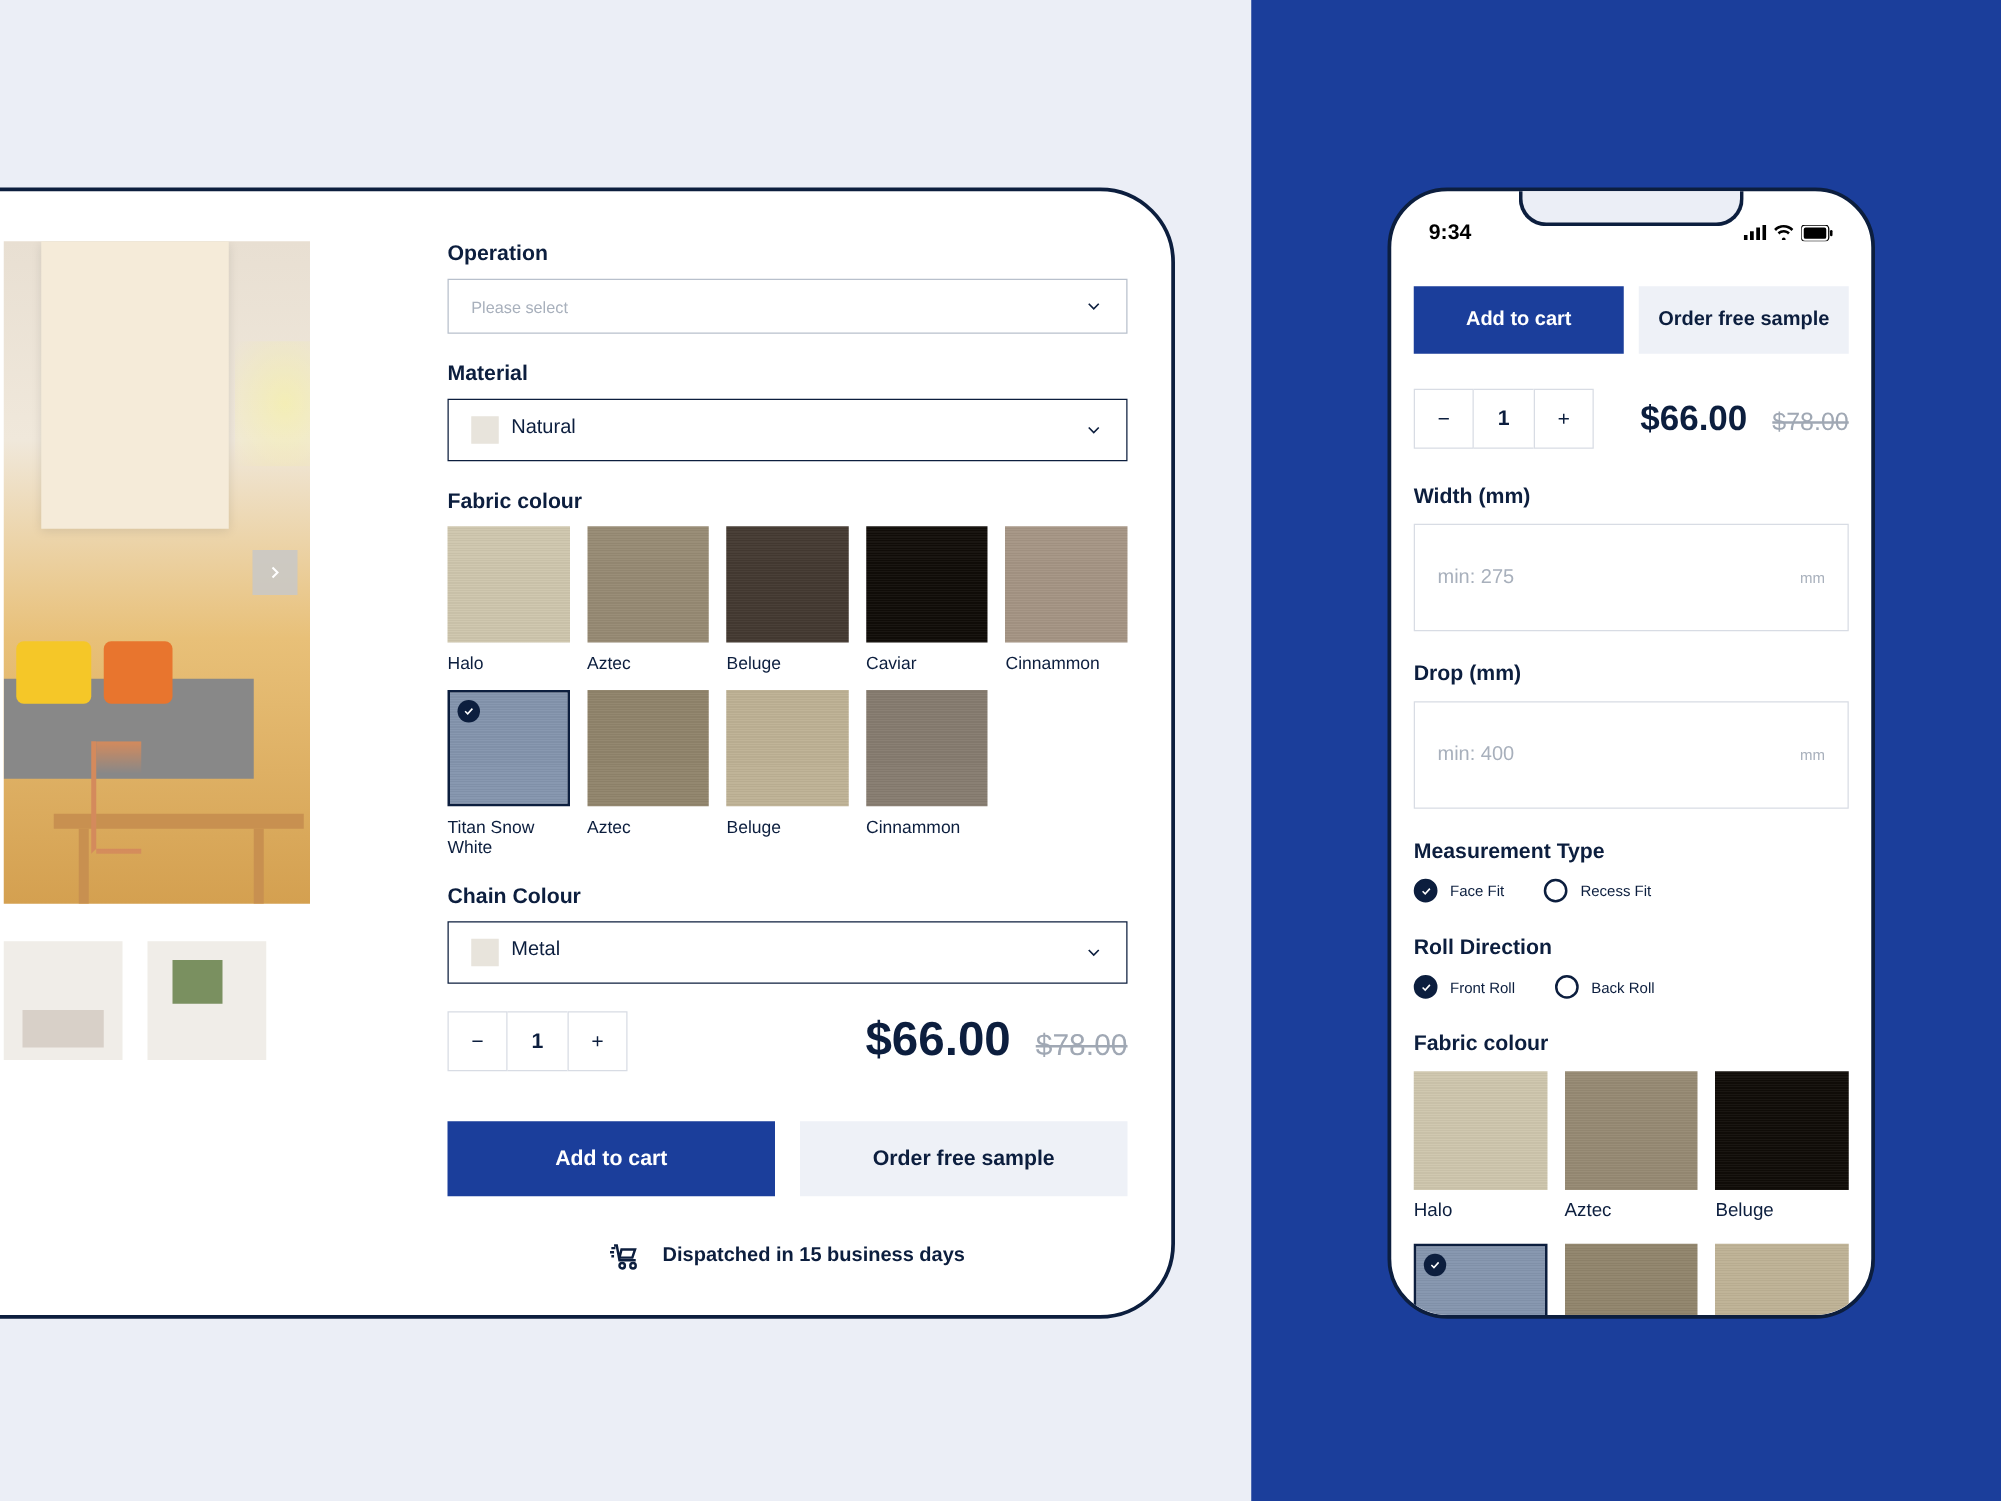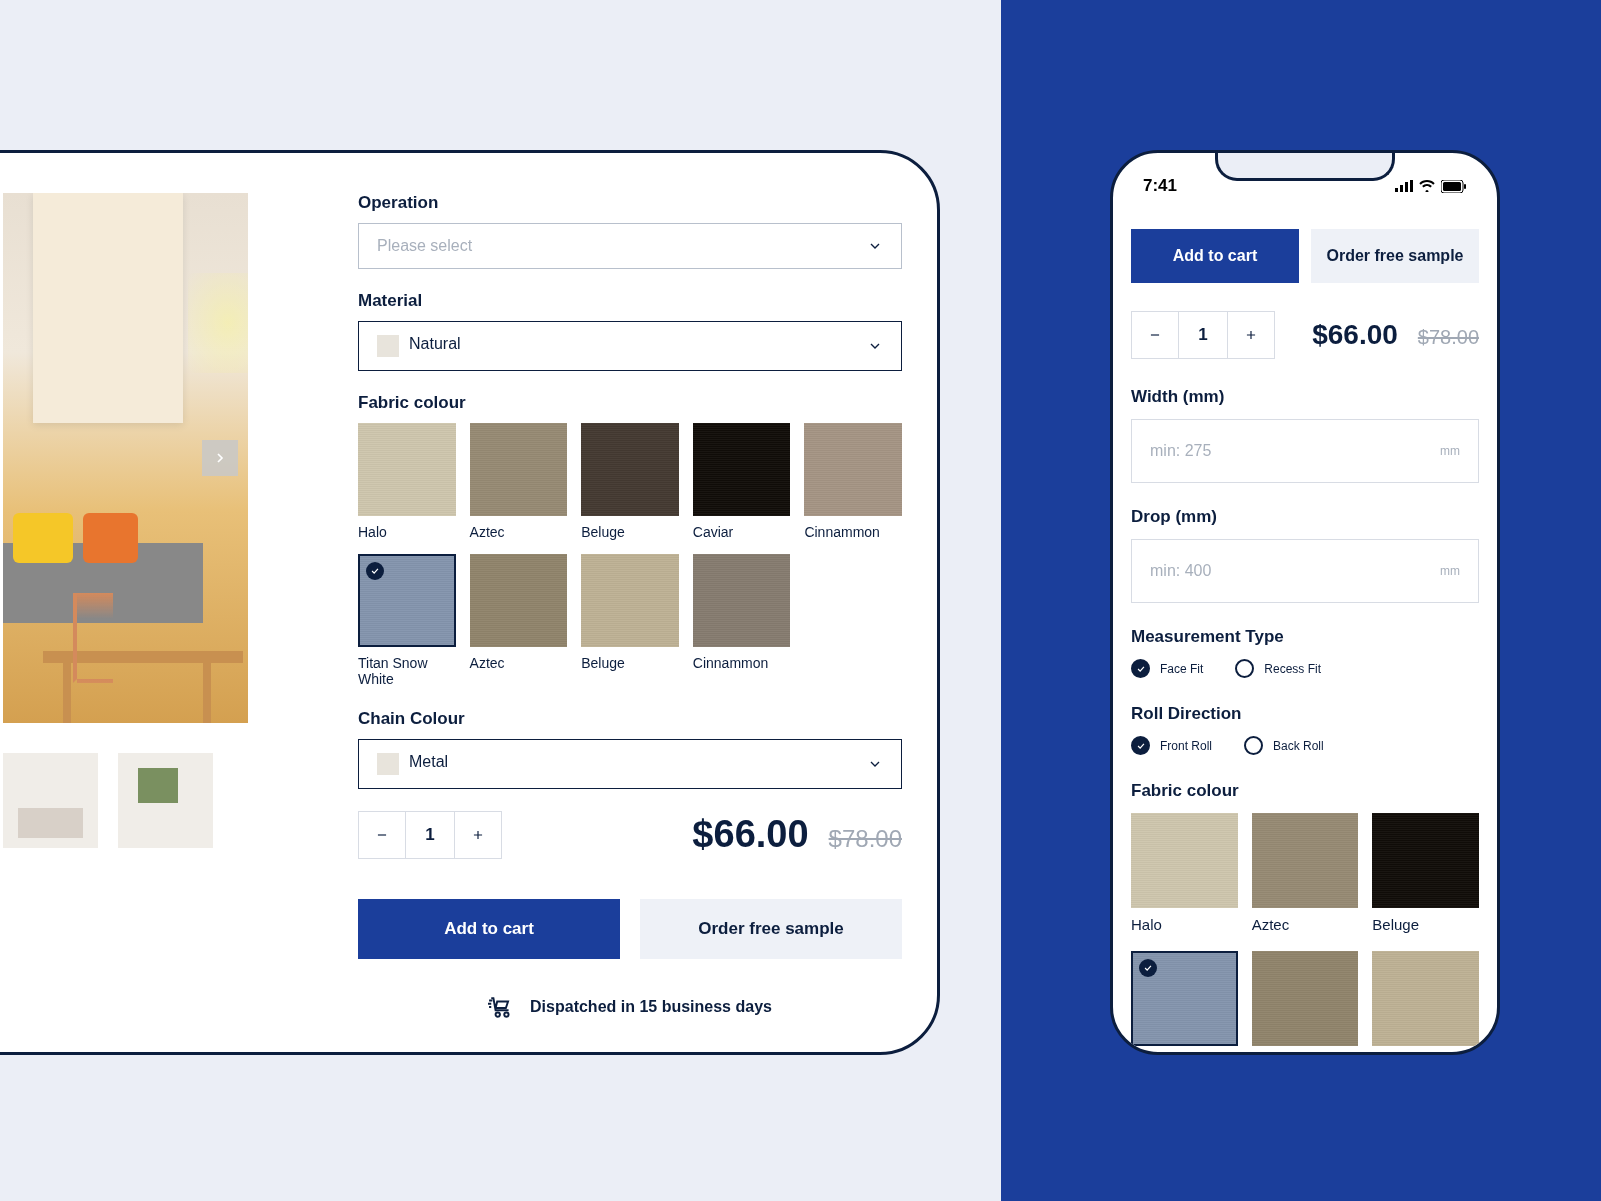--- a/index.html
+++ b/index.html
@@ -106,21 +106,21 @@
   border: 1.5px solid #B8C0CC;
   padding: 13px 18px;
   display: flex;
   justify-content: space-between;
   align-items: center;
   margin-bottom: 22px;
   cursor: pointer;
   background: #fff;
 }
 .select-box.dark-border { border-color: #0C1E3E; }
-.select-placeholder { color: #A8B0BC; font-size: 16px; }
+.select-placeholder { color: #A8B0BC; font-size: 13px; }
 .select-value { color: #0C1E3E; font-size: 16px; display: flex; align-items: flex-start; gap: 10px; }
 .select-swatch-sm { width: 22px; height: 22px; background: #E8E4DC; }
 .chevron { width: 16px; height: 16px; }
 
 .swatch-grid { display: grid; grid-template-columns: repeat(5, 1fr); gap: 14px 14px; margin-bottom: 22px; }
 .swatch-item { cursor: pointer; }
 .swatch-box { width: 100%; aspect-ratio: 1.05; margin-bottom: 8px; position: relative; }
 .swatch-box.selected { border: 2px solid #0C1E3E; }
 .swatch-label { font-size: 14px; color: #0C1E3E; }
 .check-badge {
@@ -196,21 +196,21 @@
 .phone-action-row { display: flex; gap: 12px; margin-bottom: 28px; }
 .phone-btn-primary { flex: 1; padding: 18px 10px; background: #1B3E9B; color: #fff; font-weight: 700; font-size: 16px; border: none; }
 .phone-btn-secondary { flex: 1; padding: 18px 10px; background: #EEF1F7; color: #0C1E3E; font-weight: 700; font-size: 16px; border: none; }
 .phone-qty-price { display: flex; justify-content: space-between; align-items: center; margin-bottom: 28px; }
 .phone-price-cur { font-size: 28px; font-weight: 700; color: #0C1E3E; }
 .phone-price-old { font-size: 20px; color: #A0A8B4; text-decoration: line-through; }
 .phone-field-label { font-weight: 700; font-size: 17px; color: #0C1E3E; margin-bottom: 12px; display: block; }
 .phone-input {
   width: 100%;
   border: 1.5px solid #D8DCE4;
-  padding: 22px 18px;
+  padding: 33px 18px;
   display: flex;
   justify-content: space-between;
   align-items: center;
   margin-bottom: 24px;
 }
 .phone-input-placeholder { color: #A8B0BC; font-size: 16px; }
 .phone-input-unit { color: #A8B0BC; font-size: 12px; }
 .radio-row { display: flex; gap: 32px; margin-bottom: 26px; }
 .radio-item { display: flex; align-items: center; gap: 10px; cursor: pointer; }
 .radio-circle {
@@ -380,21 +380,21 @@
         <span class="dispatch-text">Dispatched in 15 business days</span>
       </div>
     </div>
   </div>
 </div>
 
 <div class="phone-frame">
   <div class="notch"></div>
   <div class="phone-inner">
     <div class="status-bar">
-      <span>7:41</span>
+      <span>9:34</span>
       <div class="status-icons">
         <svg width="18" height="12" viewBox="0 0 18 12">
             <rect x="0" y="8" width="3" height="4" fill="#000"></rect>
             <rect x="5" y="5" width="3" height="7" fill="#000"></rect>
             <rect x="10" y="2" width="3" height="10" fill="#000"></rect>
             <rect x="15" y="0" width="3" height="12" fill="#000"></rect>
           </svg>
         <svg width="16" height="12" viewBox="0 0 16 12" fill="#000">
             <path d="M8 10a1.5 1.5 0 100 3 1.5 1.5 0 000-3zM8 0C5 0 2.3 1.2 0.3 3.2l1.5 1.5C3.4 3 5.6 2 8 2s4.6 1 6.2 2.7l1.5-1.5C13.7 1.2 11 0 8 0zm0 4c-1.9 0-3.6.8-4.9 2l1.5 1.5C5.5 6.6 6.7 6 8 6s2.5.6 3.4 1.5L12.9 6C11.6 4.8 9.9 4 8 4z"></path>
           </svg>

